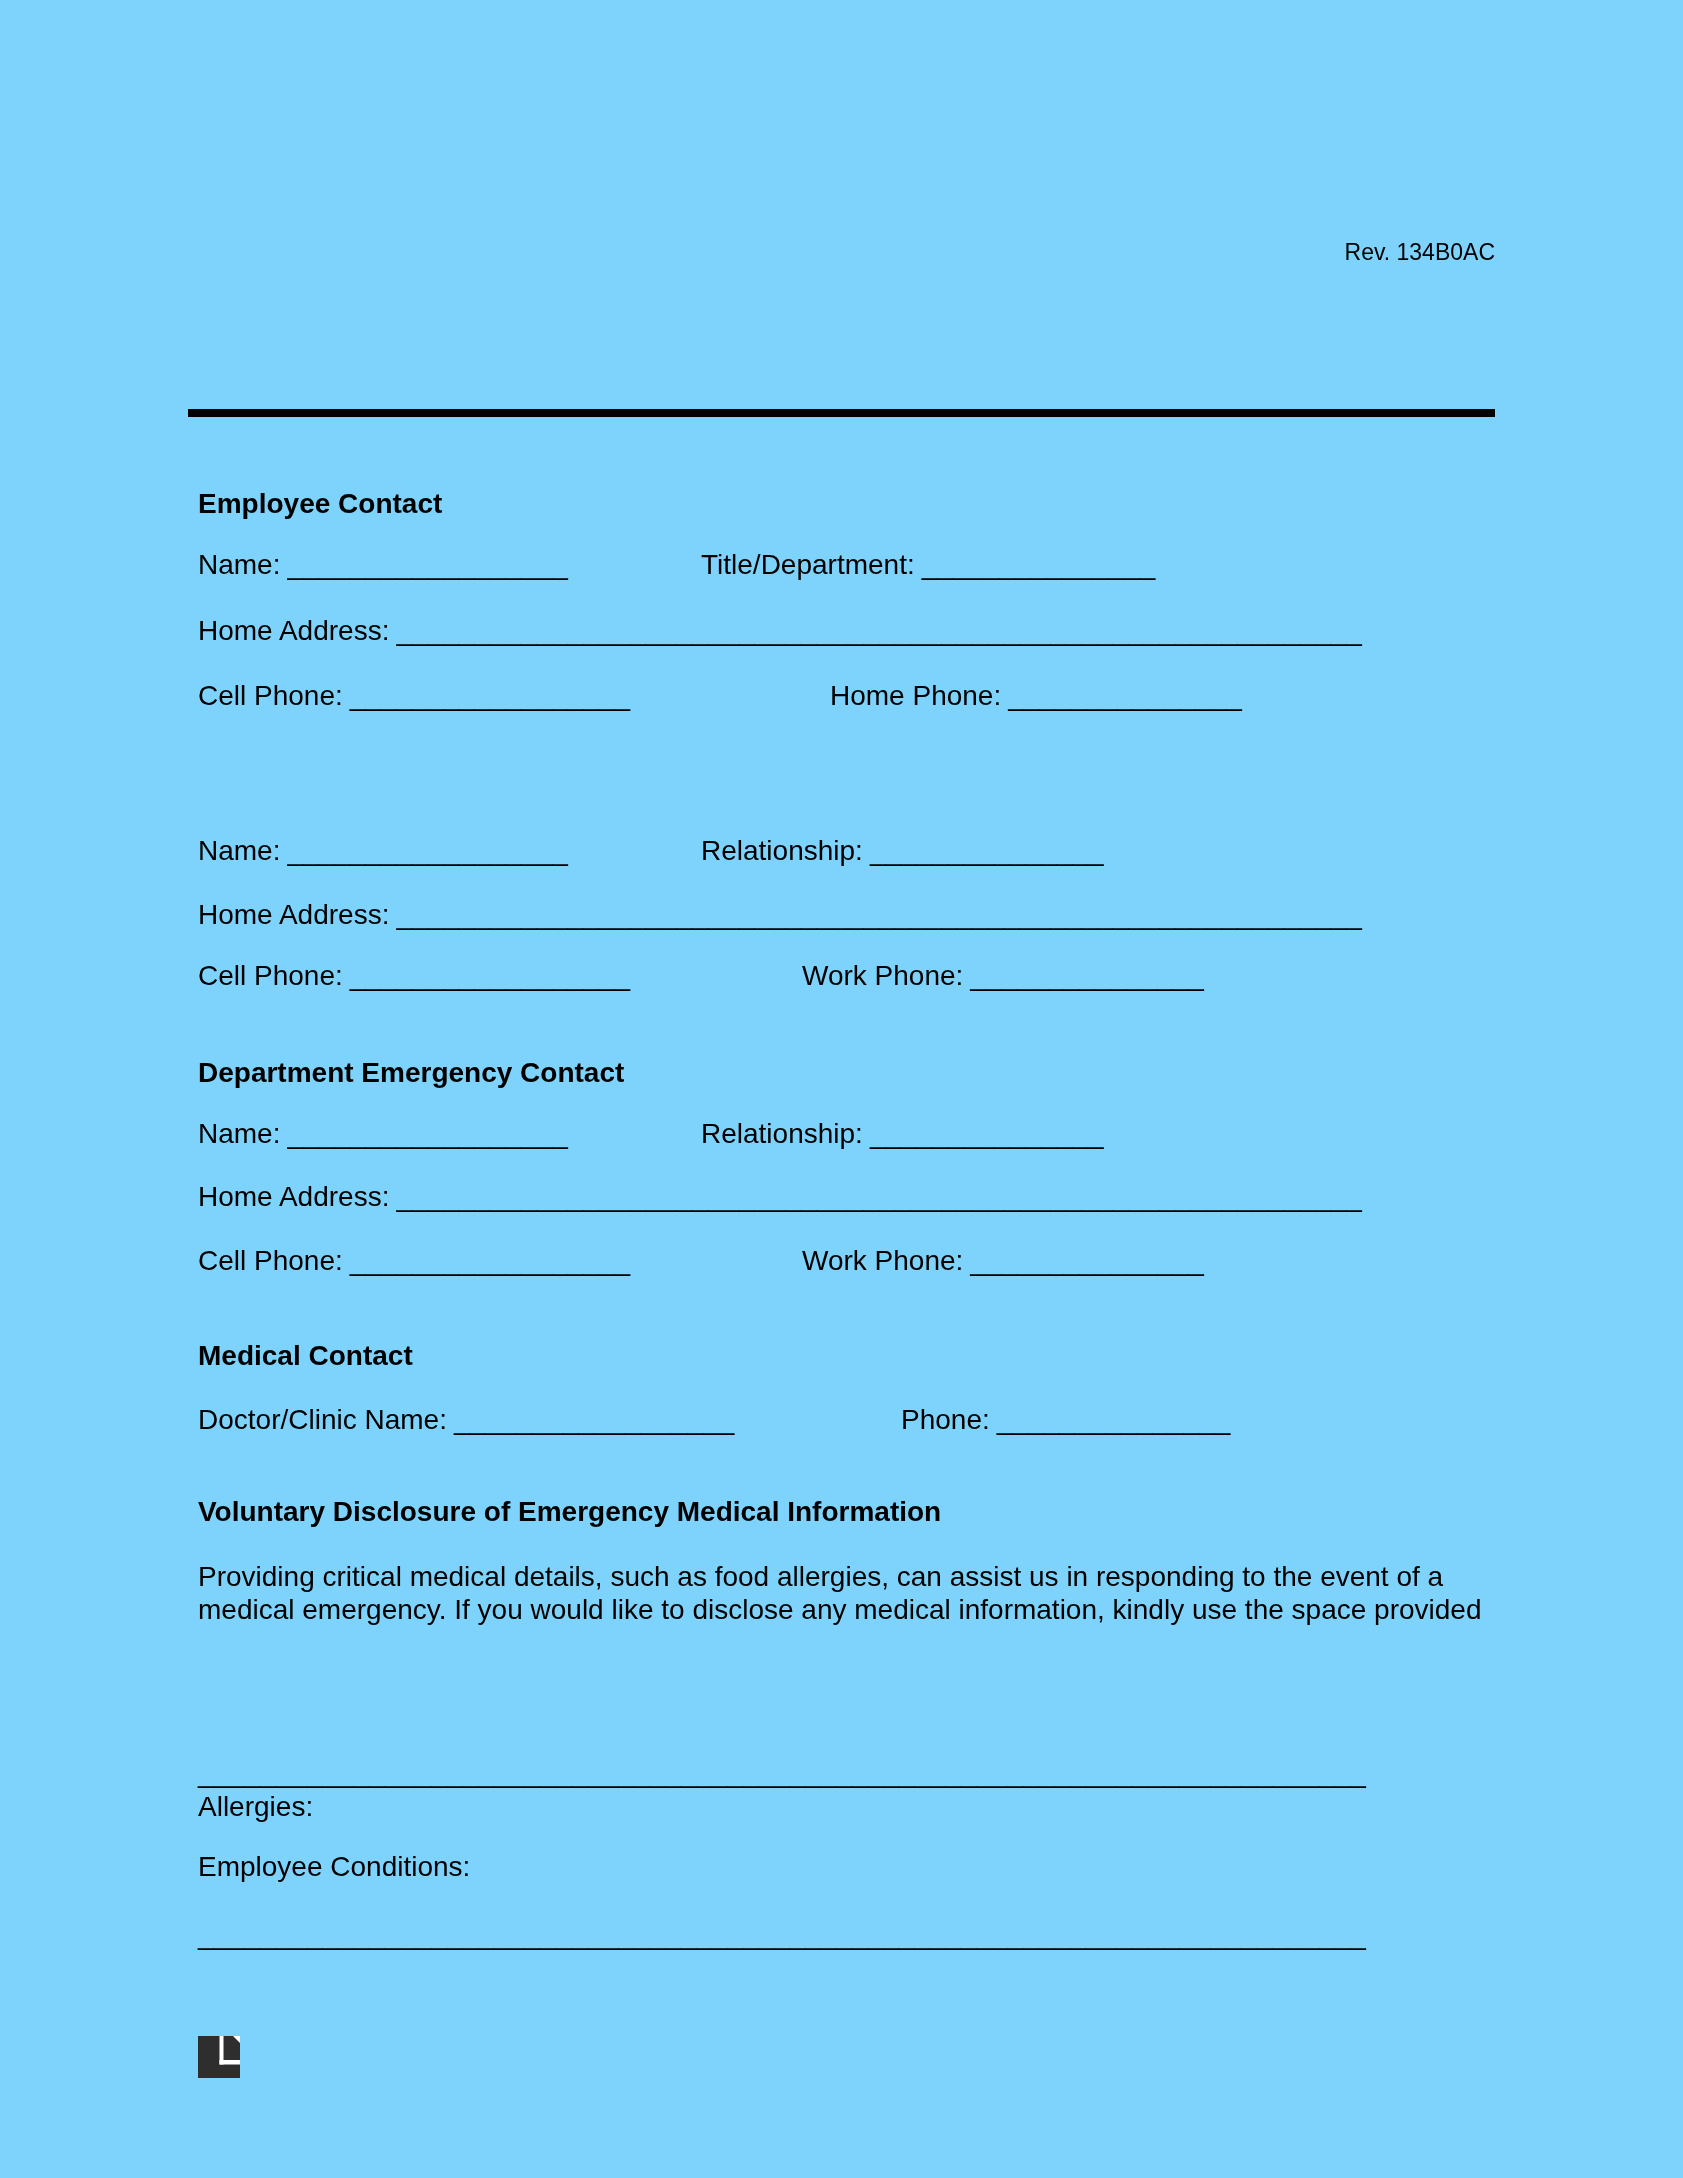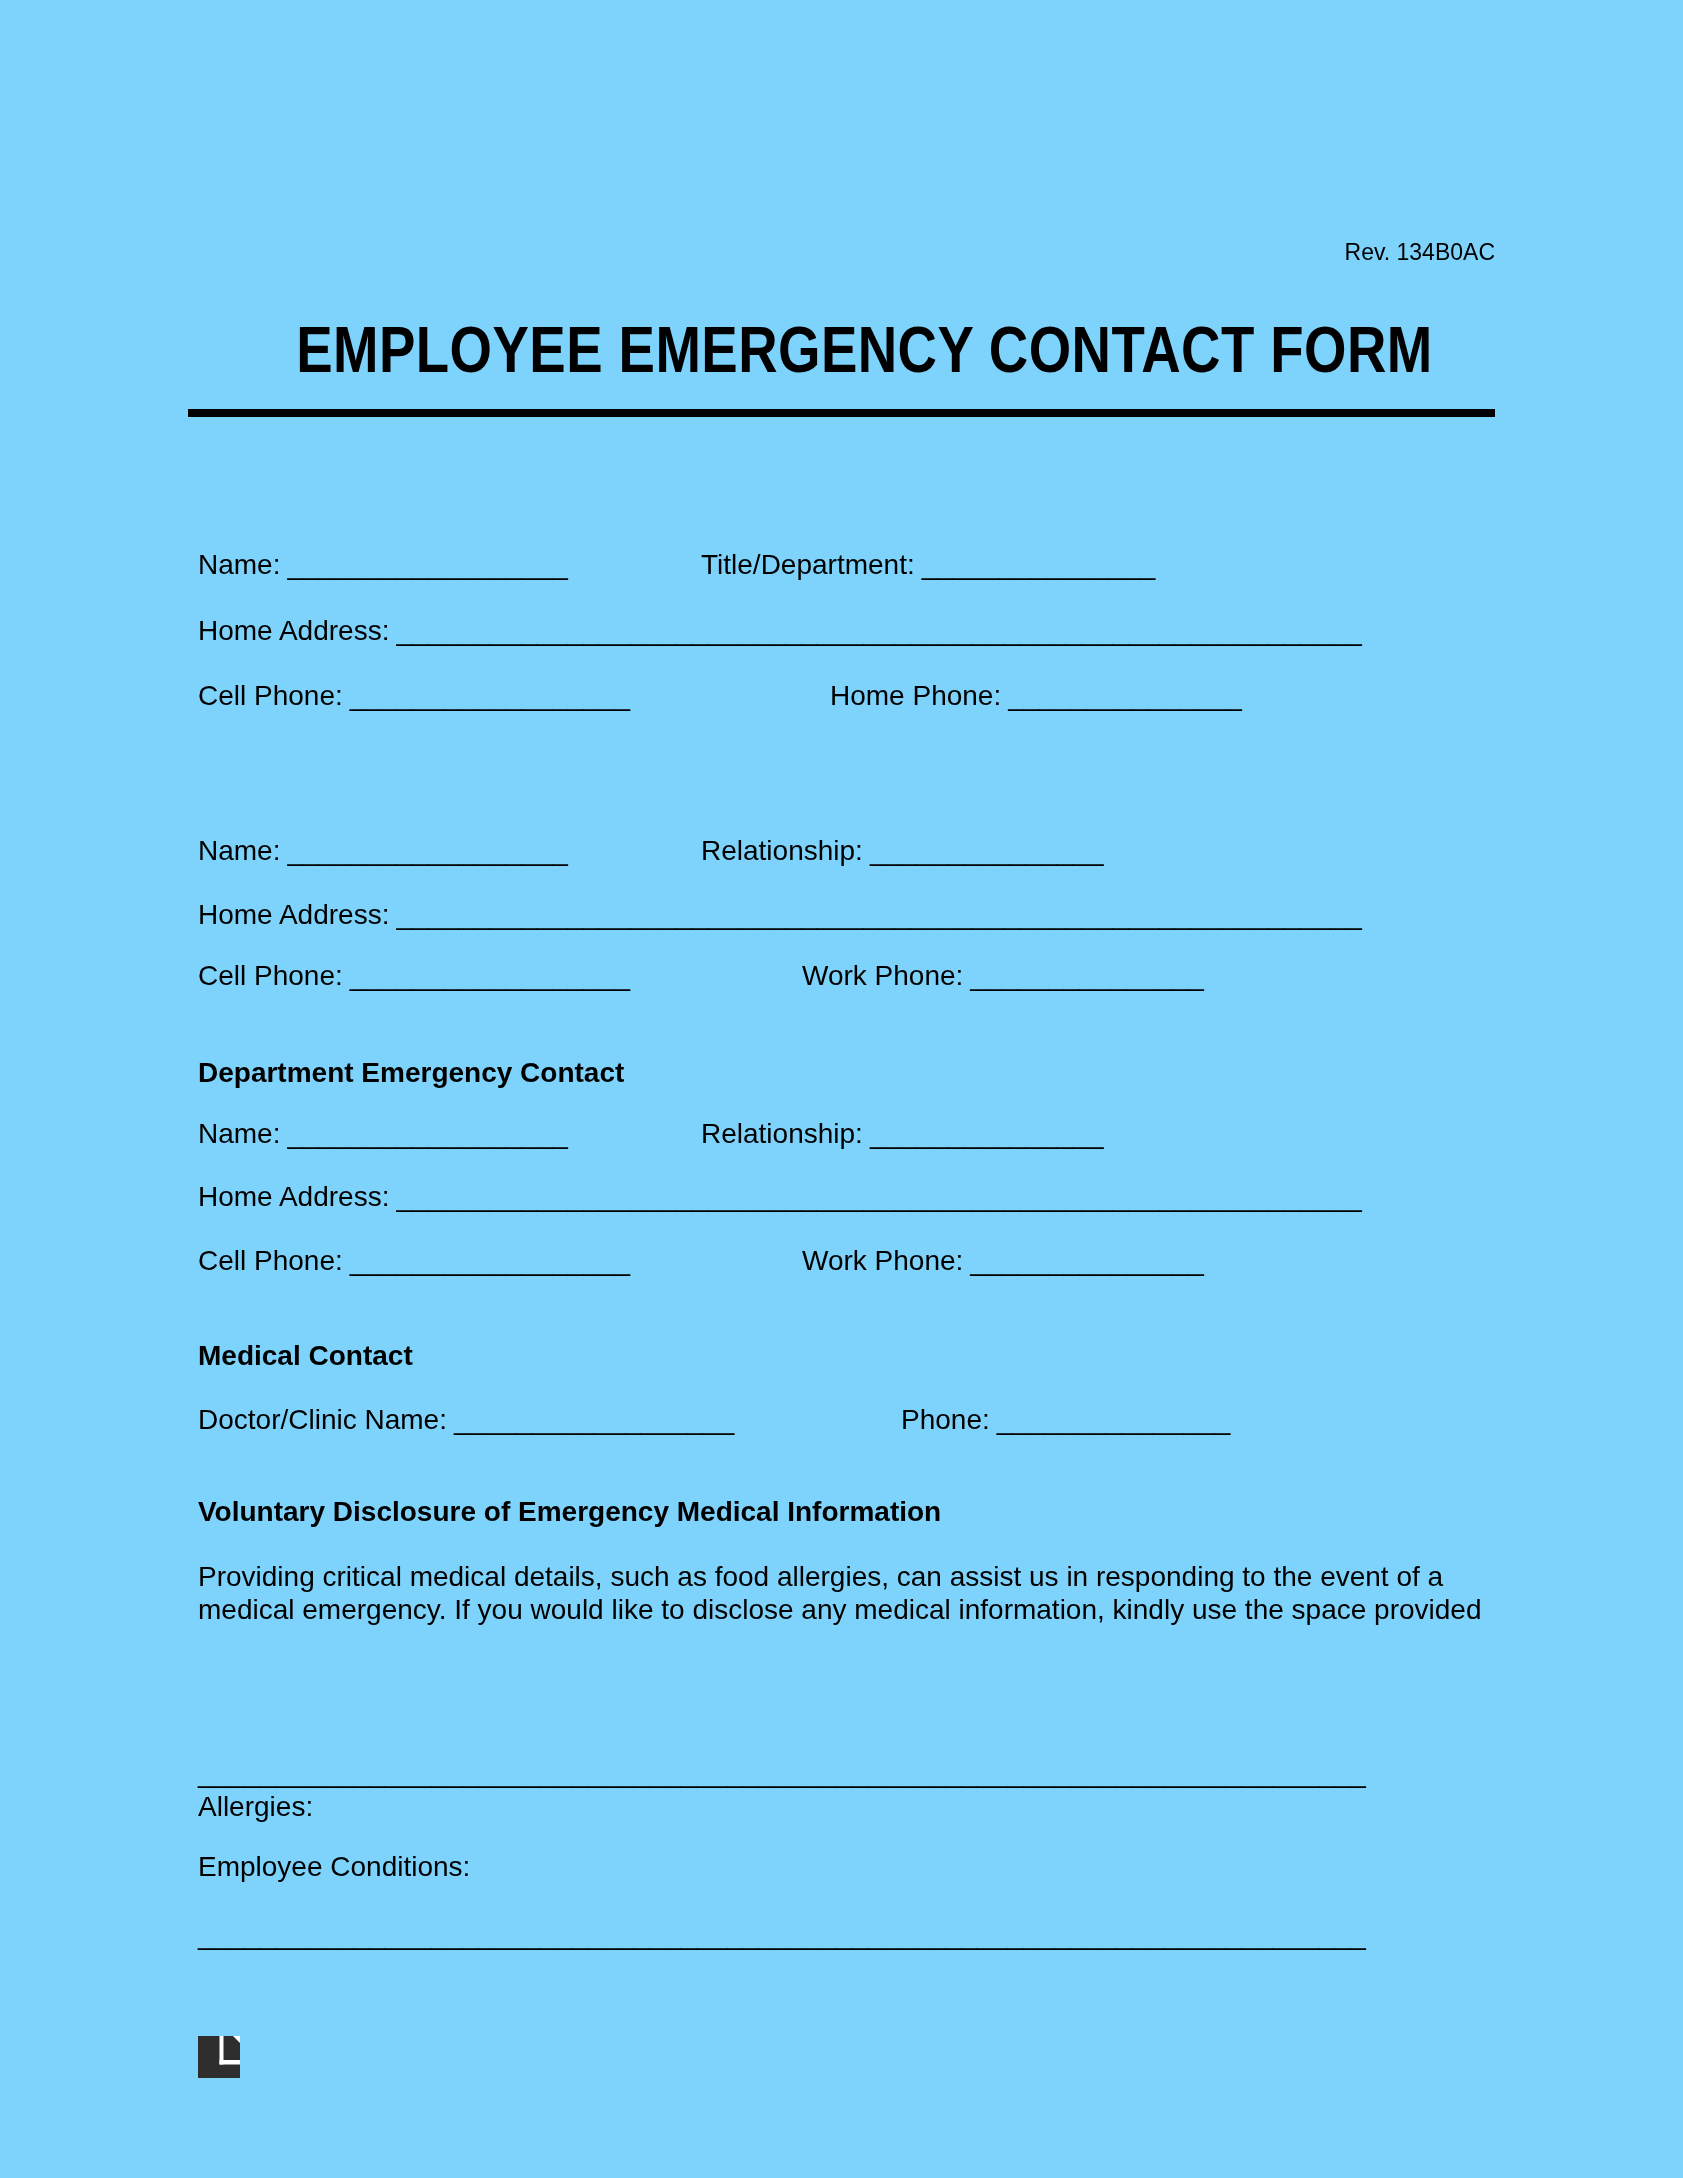--- a/index.html
+++ b/index.html
@@ -18,25 +18,23 @@
   .para-line{line-height:33px;}
   .logo{position:absolute;left:198px;top:2036px;width:42px;height:42px;}
 </style>
 </head>
 <body>
 
 <div class="page">
 
   <div class="blk rev">Rev. 134B0AC</div>
 
-  <div class="blk title-wrap">
-    <span class="title-inner">EMPLOYEE EMERGENCY CONTACT FORM</span>
-  </div>
   <div class="rule"></div>
 
+  <div class="blk heading" style="top:487px">Employee Contact</div>
   <div class="blk" style="top:548px">
     <span class="pair"><span>Name:</span><span class="line">__________________</span></span>
     <span class="pair c2" style="left:503px"><span>Title/Department:</span><span class="line">_______________</span></span>
   </div>
   <div class="blk" style="top:614px">
     <span class="pair"><span>Home Address:</span><span class="line">______________________________________________________________</span></span>
   </div>
   <div class="blk" style="top:679px">
     <span class="pair"><span>Cell Phone:</span><span class="line">__________________</span></span>
     <span class="pair c2" style="left:632px"><span>Home Phone:</span><span class="line">_______________</span></span>

